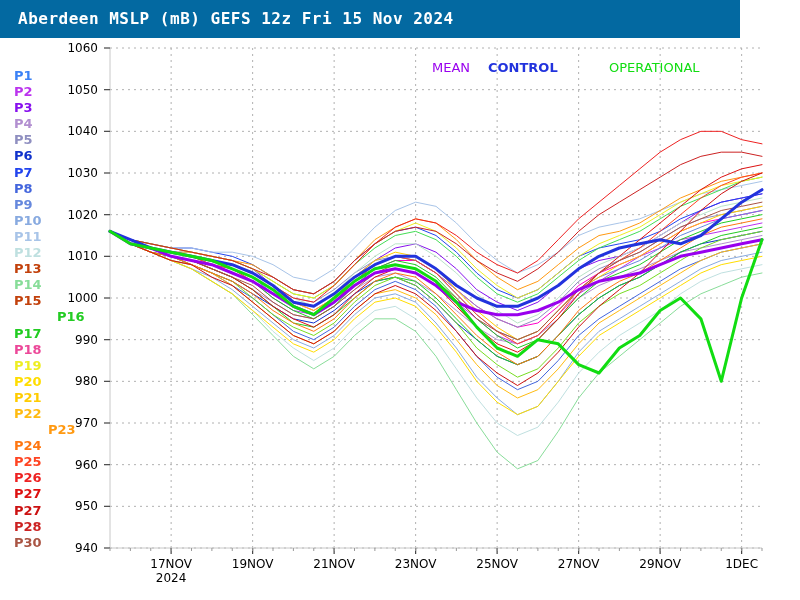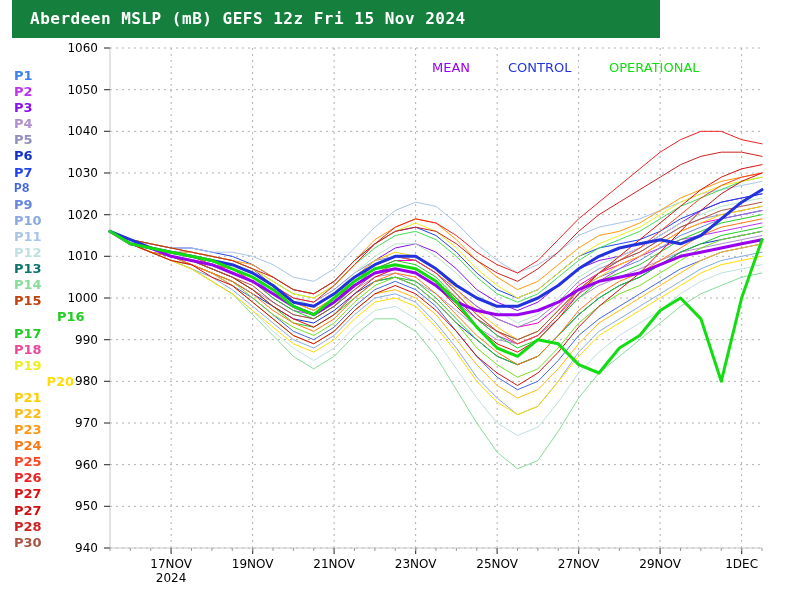--- a/index.html
+++ b/index.html
@@ -5,22 +5,22 @@
 <style>
   html,body{margin:0;padding:0;}
   body{
     width:800px;height:600px;overflow:hidden;background:#ffffff;
     font-family:"DejaVu Sans","Liberation Sans",sans-serif;
   }
   #app{position:relative;width:800px;height:600px;}
 
   
   #header{
-    position:absolute;left:12px;top:0;width:648px;height:38px;
-    background:#15803d;
+    position:absolute;left:0;top:0;width:740px;height:38px;
+    background:#0369a1;
   }
   #header-title{
     position:absolute;left:18px;top:9px;
     font-size:16px;font-weight:bold;color:#ffffff;
     letter-spacing:0.5px;white-space:pre;
     font-family:"DejaVu Sans Mono","Liberation Mono",monospace;
   }
 
   
   #member-legend{
@@ -39,21 +39,21 @@
     font-size:12px;font-weight:bold;
     padding:3px 9px 4px 9px;white-space:pre;
     font-family:"DejaVu Sans","Liberation Sans",sans-serif;
   }
   .series-legend{
     position:absolute;top:60px;
     font-size:13px;font-weight:normal;white-space:pre;
     font-family:"DejaVu Sans","Liberation Sans",sans-serif;
   }
   #legend-mean{left:432px;}
-  #legend-control{left:508px;}
+  #legend-control{left:488px;font-weight:bold;}
   #legend-operational{left:609px;}
 
   
   #plot-area{
     position:absolute;left:0;top:0;width:800px;height:600px;
   }
   #plot-svg{display:block;}
 
   .ytick-label{
     font-size:12px;fill:#000000;text-anchor:end;
@@ -78,36 +78,36 @@
   </div>
 
   <div id="member-legend">
       <div class="member-item" style="color: #3b82f6; margin-top: 16px;">P1</div>
       <div class="member-item" style="color: rgb(187, 51, 238);">P2</div>
       <div class="member-item" style="color: rgb(136, 17, 238);">P3</div>
       <div class="member-item" style="color: rgb(178, 143, 208);">P4</div>
       <div class="member-item" style="color: rgb(143, 143, 192);">P5</div>
       <div class="member-item" style="color: rgb(17, 51, 204);">P6</div>
       <div class="member-item" style="color: rgb(34, 68, 238);">P7</div>
-      <div class="member-item" style="color: rgb(68, 102, 221); font-family: Liberation Mono, monospace;">P8</div>
+      <div class="member-item" style="color: rgb(68, 102, 221);">P8</div>
       <div class="member-item" style="color: rgb(102, 136, 221);">P9</div>
       <div class="member-item" style="color: rgb(136, 170, 224);">P10</div>
       <div class="member-item" style="color: rgb(168, 196, 232);">P11</div>
       <div class="member-item" style="color: rgb(191, 224, 224);">P12</div>
-      <div class="member-item" style="color: #0f766e;">P13</div>
+      <div class="member-item" style="color: #c2410c;">P13</div>
       <div class="member-item" style="color: rgb(136, 221, 153);">P14</div>
       <div class="member-item" style="color: #c2410c;">P15</div>
       <div class="member-item" style="color: rgb(34, 204, 34); margin-left: 43px;">P16</div>
       <div class="member-item" style="color: rgb(34, 204, 34);">P17</div>
       <div class="member-item" style="color: #ec4899;">P18</div>
       <div class="member-item" style="color: rgb(238, 238, 34);">P19</div>
-      <div class="member-item" style="color: rgb(255, 221, 0); text-align: right;">P20</div>
+      <div class="member-item" style="color: rgb(255, 221, 0);">P20</div>
       <div class="member-item" style="color: rgb(255, 204, 0);">P21</div>
       <div class="member-item" style="color: rgb(255, 187, 17);">P22</div>
-      <div class="member-item" style="color: rgb(255, 153, 17);">P23</div>
+      <div class="member-item" style="color: rgb(255, 153, 17); margin-left: 34px;">P23</div>
       <div class="member-item" style="color: rgb(255, 119, 17);">P24</div>
       <div class="member-item" style="color: rgb(255, 68, 34);">P25</div>
       <div class="member-item" style="color: rgb(238, 34, 34);">P26</div>
       <div class="member-item" style="color: rgb(221, 17, 17);">P27</div>
       <div class="member-item" style="color: rgb(204, 17, 17);">P27</div>
       <div class="member-item" style="color: rgb(204, 34, 34);">P28</div>
       <div class="member-item" style="color: rgb(170, 85, 68);">P30</div>
     </div>
 
 

